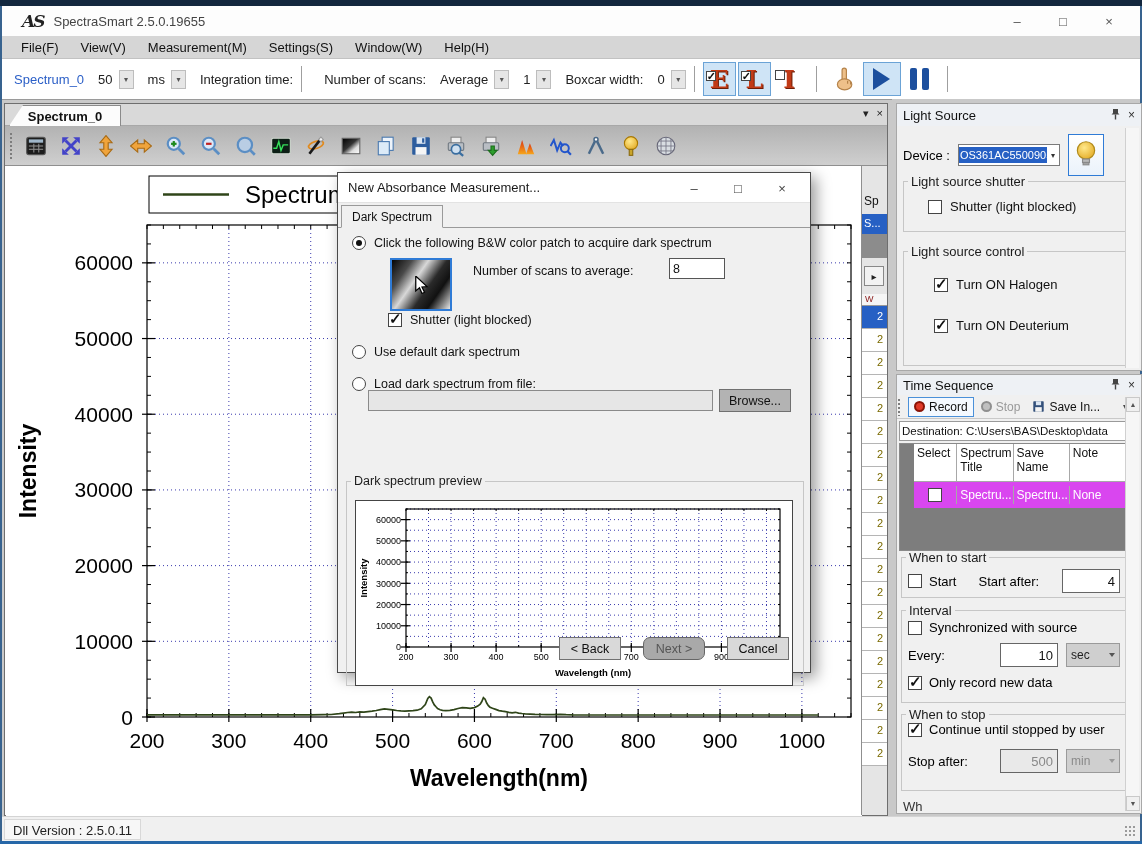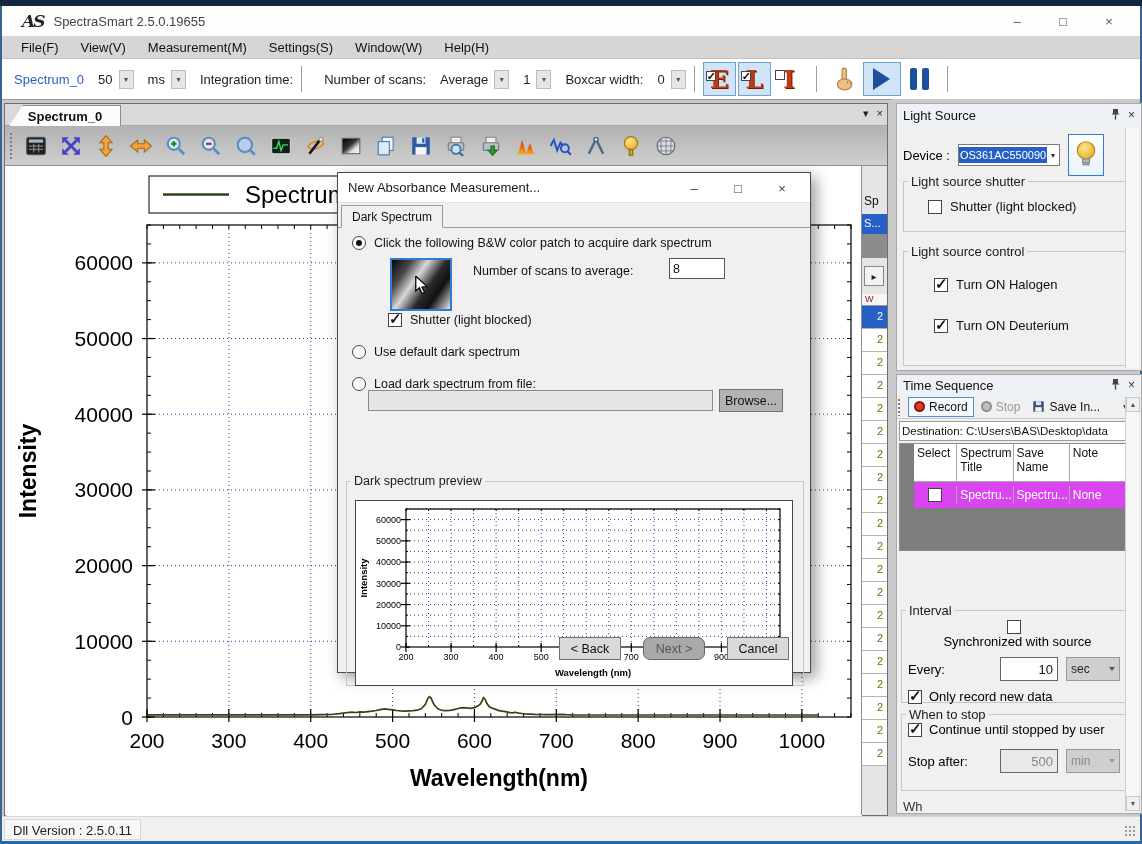--- a/index.html
+++ b/index.html
@@ -706,24 +706,33 @@
           </div>
           <div class="ts-row ts-data">
             <div class="ts-cell c0"><span class="cb" style="margin: 0px auto;"></span></div>
             <div class="ts-cell c1">Spectru...</div>
             <div class="ts-cell c2">Spectru...</div>
             <div class="ts-cell c3">None</div>
           </div>
           <div class="ts-filler"></div>
         </div>
 
+      <fieldset class="ts-group" style="top:175px;height:48px;">
+        <legend>When to start</legend>
+        <div style="display:flex;align-items:center;margin:4px 6px 0 6px;font-size:13px;">
+          <span class="cb"></span>
+          <span style="margin-left:7px;">Start</span>
+          <span style="margin-left:22px;">Start after:</span>
+          <input class="num-input" style="width: 58px; margin-left: auto;" value="4">
+        </div>
+      </fieldset>
 
       <fieldset class="ts-group" style="top:228px;height:100px;">
         <legend>Interval</legend>
-        <div style="display:flex;align-items:center;margin:2px 6px 0 6px;font-size:13px;flex-direction:column;">
+        <div style="display:flex;align-items:center;margin:2px 6px 0 6px;font-size:13px;">
           <span class="cb"></span>
           <span style="margin-left:7px;">Synchronized with source</span>
         </div>
         <div style="display:flex;align-items:center;margin:8px 6px 0 6px;font-size:13px;">
           <span>Every:</span>
           <input class="num-input" style="width: 58px; margin-left: auto;" value="10">
           <div class="unit-combo" style="width:54px;margin-left:8px;">
             <span>sec</span>
             <span class="uc-arr"></span>
           </div>
@@ -789,21 +798,21 @@
       </div>
       <div class="dlg-radio-row" style="left:14px;top:117px;">
         <span class="radio"></span>
         <span>Use default dark spectrum</span>
       </div>
       <div class="dlg-radio-row" style="left:14px;top:149px;">
         <span class="radio"></span>
         <span>Load dark spectrum from file:</span>
       </div>
       <input class="dlg-input file-input" style="left: 30px; top: 162px; width: 345px; height: 21px;" value="">
-      <button class="dlg-btn" style="left:381px;top:161px;width:64px;background:#b3b3b3;">Browse...</button>
+      <button class="dlg-btn" style="left:381px;top:161px;width:72px;background:#b3b3b3;">Browse...</button>
 
       <fieldset class="preview-box">
         <legend>Dark spectrum preview</legend>
         <div class="preview-chart">
           <svg id="preview-chart-svg" width="436" height="184">
               <line x1="50" y1="135.3846153846154" x2="424" y2="135.3846153846154" stroke="#3a3aad" stroke-width="1" stroke-dasharray="1 3"></line>
               <line x1="50" y1="124.76923076923077" x2="424" y2="124.76923076923077" stroke="#3a3aad" stroke-width="1" stroke-dasharray="1 3"></line>
               <line x1="50" y1="114.15384615384616" x2="424" y2="114.15384615384616" stroke="#3a3aad" stroke-width="1" stroke-dasharray="1 3"></line>
               <line x1="50" y1="103.53846153846155" x2="424" y2="103.53846153846155" stroke="#3a3aad" stroke-width="1" stroke-dasharray="1 3"></line>
               <line x1="50" y1="92.92307692307692" x2="424" y2="92.92307692307692" stroke="#3a3aad" stroke-width="1" stroke-dasharray="1 3"></line>

